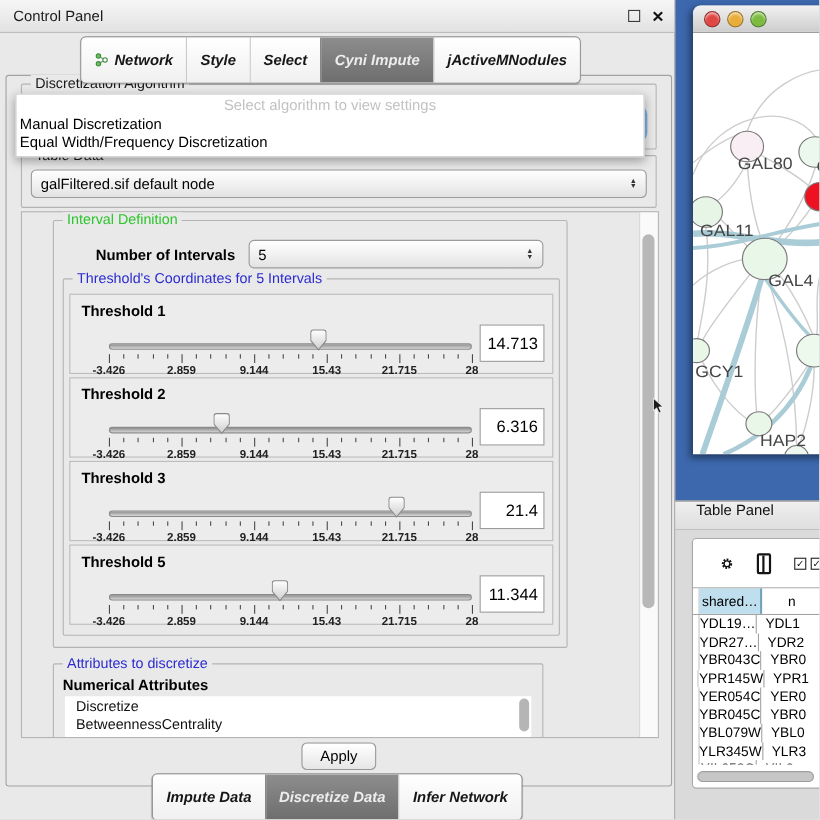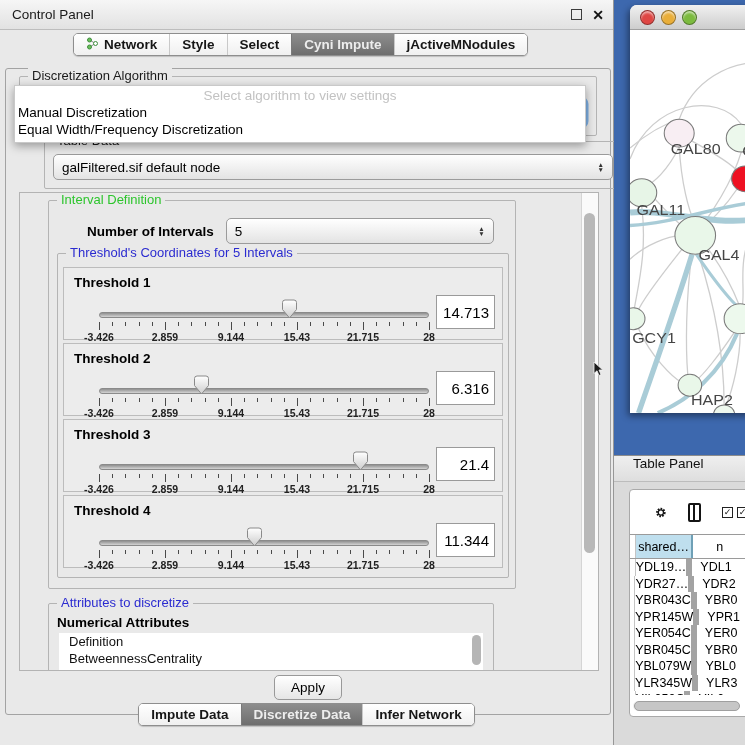--- a/index.html
+++ b/index.html
@@ -11,23 +11,23 @@
        background:#e9e9e9;border-right:1px solid #979797;}
   .titlebar{height:29px;display:flex;align-items:center;padding:0 9px 0 12px;
        background:linear-gradient(#f6f6f6,#e2e2e2);border-bottom:1px solid #bdbdbd;
        font-size:13.5px;color:#1a1a1a;}
   .win-icons{margin-left:auto;display:flex;align-items:center;gap:10px;}
   .float-icon{width:9px;height:9px;border:1.6px solid #3c3c3c;display:inline-block;}
   .close-icon{font-size:14px;font-weight:bold;color:#111;line-height:1;}
   
   .seg{display:inline-flex;border:1px solid #8e8e8e;border-radius:5px;overflow:hidden;
        background:#fff;box-shadow:0 1px 1px rgba(0,0,0,.18);}
-  .seg .tab{padding:3px 12px;font-size:13.5px;font-weight:bold;color:#161616;
-       background:linear-gradient(#ffffff,#f0f0f0);display:flex;align-items:flex-start;gap:5px;
-       border-left:1px solid #c9c9c9;white-space:nowrap;}
+  .seg .tab{padding:13px 12px;font-size:13.5px;font-weight:bold;color:#161616;
+       background:linear-gradient(#ffffff,#f0f0f0);display:flex;align-items:center;gap:5px;
+       border-left:1px solid #c9c9c9;white-space:nowrap;font-style:italic;}
   .seg .tab:first-child{border-left:none;}
   .seg .tab.active{background:linear-gradient(#8d8d8d,#6e6e6e);color:#ededed;
        border-left-color:#7a7a7a;}
   #top-tabs{position:absolute;top:33px;left:73px;z-index:2;}
   #bottom-tabs{position:absolute;top:703px;left:0;width:613px;display:flex;
        justify-content:center;z-index:3;}
   
   .main-panel{position:absolute;top:68px;left:5px;width:604px;height:645px;
        border:1px solid #a3a3a3;border-radius:3px;background:#e9e9e9;}
   .group{position:relative;border:1px solid #b4b4b4;border-radius:2px;}
@@ -43,21 +43,21 @@
   .algo-group{position:absolute;left:13px;top:7px;width:576px;height:58px;}
   .focus-combo{position:absolute;left:8px;right:10px;top:22px;height:25px;
        border-radius:5px;background:linear-gradient(#fff,#e4e4e4);
        border:1px solid #86b4e6;box-shadow:0 0 0 2.5px #7fb1e5;}
   .popup{position:absolute;left:8px;top:16px;width:570px;background:#fff;
        border:1px solid #c9c9c9;box-shadow:0 3px 9px rgba(0,0,0,.35);z-index:9;
        padding-bottom:4px;}
   .pop-hint{text-align:center;color:#c2c2c2;font-size:13.5px;margin-top:2px;line-height:16px;}
   .pop-opt{font-size:13.5px;line-height:17px;padding:0 3px;color:#000;}
   .pop-opt.bold{font-weight:normal;}
-  .tabledata-group{position:absolute;left:13px;top:72px;width:576px;height:46px;margin-left:25px;}
+  .tabledata-group{position:absolute;left:13px;top:72px;width:576px;height:46px;}
   .tabledata-group .combo{position:absolute;left:8px;right:8px;top:12px;}
   
   .scrollpane{position:absolute;left:13px;top:123px;width:578px;height:477px;
        border:1px solid #b3b3b3;overflow:hidden;background:#e9e9e9;}
   .scroll-content{position:absolute;left:0;top:0;width:560px;}
   .vsb{position:absolute;right:0;top:0;bottom:0;width:16px;background:#fafafa;
        border-left:1px solid #d5d5d5;}
   .vthumb{position:absolute;left:2px;top:20px;width:11px;height:340px;
        background:#b8b8b8;border-radius:6px;}
   .interval-group{margin:7px 0 0 28px;width:466px;padding-bottom:10px;}
@@ -121,21 +121,21 @@
        line-height:8px;text-align:center;color:#111;}
   .tc-header{display:flex;height:23px;border-top:1px solid #9a9a9a;
        border-bottom:1px solid #9a9a9a;font-size:12.5px;}
   .gutter{width:7px;border-right:1px solid #c4c4c4;background:#fff;}
   .hcell{width:70px;display:flex;align-items:center;justify-content:center;
        background:#bfdfee;border-right:2px solid #6fa0b6;}
   .hcell.plain{background:#fff;border-right:1px solid #c4c4c4;}
   .tc-rows{height:136px;overflow:hidden;}
   .t-row{display:flex;height:16.5px;font-size:12.5px;}
   .t-row .c1{width:70px;display:flex;align-items:center;justify-content:center;
-       border-right:6px solid #a3a3a3;}
+       border-right:1px solid #a3a3a3;}
   .t-row .c2{width:72px;display:flex;align-items:center;padding-left:8px;
        white-space:nowrap;overflow:hidden;}
   .hsb{position:absolute;left:3px;right:8px;bottom:5px;height:10px;background:#efefef;
        border-radius:6px;}
   .hthumb{position:absolute;left:1px;top:0px;height:8px;width:97%;background:#c6c6c6;
        border:1px solid #9f9f9f;border-radius:6px;}
   .cursor{position:absolute;left:593px;top:361px;z-index:20;}
 </style>
 </head>
 <body>
@@ -360,21 +360,21 @@
                         <span style="left: 20%;">2.859</span>
                         <span style="left: 40%;">9.144</span>
                         <span style="left: 60%;">15.43</span>
                         <span style="left: 80%;">21.715</span>
                         <span style="left: 100%;">28</span>
                       </div>
                     </div>
                     <div class="th-value">21.4</div>
                   </div>
                   <div class="th-row">
-                    <div class="th-label">Threshold 4</div>
+                    <div class="th-label">Threshold 5</div>
                     <div class="sl">
                       <div class="track"></div>
                       <svg class="thumb" viewBox="0 0 15 20" style="left: 46.9993%;">
                         <path d="M3,1 h9 q2.5,0 2.5,2.5 v7 L7.5,19 L0.5,10.5 v-7 Q0.5,1 3,1 z" fill="url(#thumbgrad)" stroke="#8a8a8a"></path>
                       </svg>
                       <div class="ticks">
                         <span class="tick major" style="left: 0%;"></span>
                         <span class="tick" style="left: 4%;"></span>
                         <span class="tick" style="left: 8%;"></span>
                         <span class="tick" style="left: 12%;"></span>
@@ -414,21 +414,21 @@
                   </div>
                 </div>
             </div>
           </div>
 
           <div class="group attrs-group">
             <span class="gtitle blue">Attributes to discretize</span>
             <div class="attr-heading">Numerical Attributes</div>
             <div class="attr-list">
               <div id="attr-items">
-                  <div class="attr-item">Definition</div>
+                  <div class="attr-item">Discretize</div>
                   <div class="attr-item">BetweennessCentrality</div>
                   <div class="attr-item">BetweennessCentrality</div>
                 </div>
               <div class="list-sb">
                 <div class="list-thumb"></div>
               </div>
             </div>
           </div>
 
         </div>

